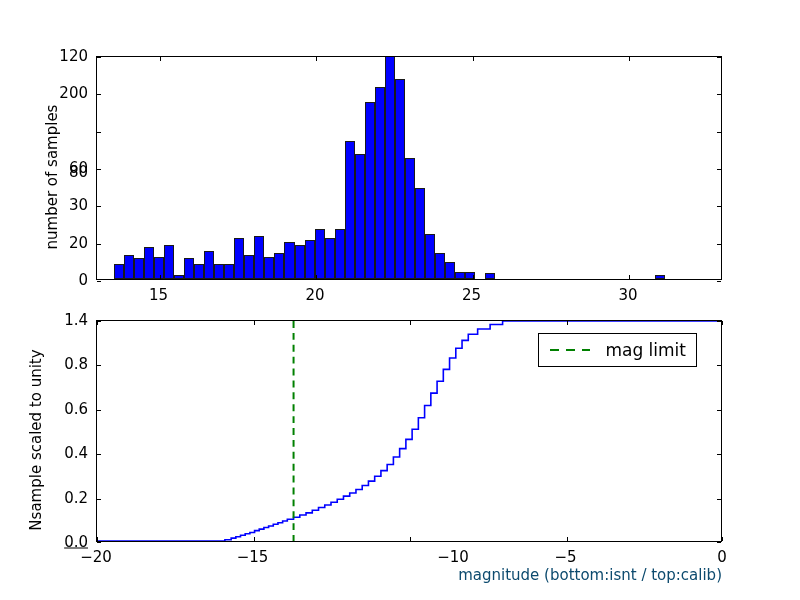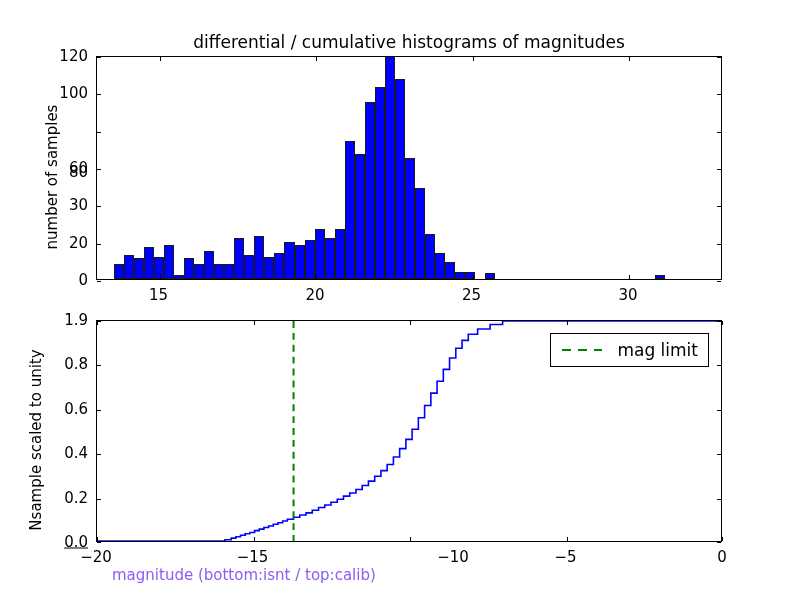--- a/index.html
+++ b/index.html
@@ -73,26 +73,26 @@
     position: absolute;
     font-size: 15px;
     color: #000000;
     white-space: nowrap;
     transform-origin: 50% 50%;
     transform: rotate(-90deg);
     text-align: center;
   }
   #xlabel-bottom {
     position: absolute;
-    left: 112px;
+    left: 96px;
     width: 626px;
     top: 566px;
-    text-align: left;
+    text-align: right;
     font-size: 15px;
-    color: #8b5cf6;
+    color: #0c4a6e;
     white-space: nowrap;
   }
 
   
   .bar {
     position: absolute;
     bottom: 0;
     background: #0000ff;
     border: 1px solid #1a1a1a;
     box-sizing: border-box;
@@ -138,21 +138,20 @@
     font-size: 17px;
     color: #000000;
     white-space: nowrap;
   }
 </style>
 </head>
 <body>
 
 <div id="figure">
 
-  <div id="chart-title">differential / cumulative histograms of magnitudes</div>
 
   <div class="axes" id="axes-top" style="left:96px; top:56px; width:626px; height:224px;">
     <div class="plot-area" id="hist-plot">
         <div class="bar" style="left: 17.215px; width: 10.016px; height: 14.9333px; background: rgb(0, 0, 255); border-color: rgb(26, 26, 26);"></div>
         <div class="bar" style="left: 27.231px; width: 10.016px; height: 24.2667px; background: rgb(0, 0, 255); border-color: rgb(26, 26, 26);"></div>
         <div class="bar" style="left: 37.247px; width: 10.016px; height: 20.5333px; background: rgb(0, 0, 255); border-color: rgb(26, 26, 26);"></div>
         <div class="bar" style="left: 47.263px; width: 10.016px; height: 31.7333px; background: rgb(0, 0, 255); border-color: rgb(26, 26, 26);"></div>
         <div class="bar" style="left: 57.279px; width: 10.016px; height: 22.4px; background: rgb(0, 0, 255); border-color: rgb(26, 26, 26);"></div>
         <div class="bar" style="left: 67.295px; width: 10.016px; height: 33.6px; background: rgb(0, 0, 255); border-color: rgb(26, 26, 26);"></div>
         <div class="bar" style="left: 77.311px; width: 10.016px; height: 3.73333px; background: rgb(0, 0, 255); border-color: rgb(26, 26, 26);"></div>
@@ -216,21 +215,21 @@
   <div id="top-ticklabels">
       <div class="ticklabel ticklabel-x" style="left: 158.6px; top: 288px;">15</div>
       <div class="ticklabel ticklabel-x" style="left: 315.1px; top: 288px;">20</div>
       <div class="ticklabel ticklabel-x" style="left: 471.6px; top: 288px;">25</div>
       <div class="ticklabel ticklabel-x" style="left: 628.1px; top: 288px;">30</div>
       <div class="ticklabel ticklabel-y" style="left: 38px; width: 50px; top: 280px;">0</div>
       <div class="ticklabel ticklabel-y" style="left: 38px; width: 50px; top: 242.667px;">20</div>
       <div class="ticklabel ticklabel-y" style="left: 38px; width: 50px; top: 205.333px;">30</div>
       <div class="ticklabel ticklabel-y" style="left: 38px; width: 50px; top: 168px;">60</div>
       <div class="ticklabel ticklabel-y" style="left: 38px; width: 50px; top: 130.667px; margin-top: 41px;">80</div>
-      <div class="ticklabel ticklabel-y" style="left: 38px; width: 50px; top: 93.3333px;">100</div>
+      <div class="ticklabel ticklabel-y" style="left: 38px; width: 50px; top: 93.3333px;">200</div>
       <div class="ticklabel ticklabel-y" style="left: 38px; width: 50px; top: 56px;">120</div>
     </div>
   <div class="ylabel" id="ylabel-top" style="left:-60px; top:168px; width:224px;">number of samples</div>
 
   <div class="axes" id="axes-bottom" style="left:96px; top:320px; width:626px; height:222px;">
     <div class="plot-area">
       <svg id="cum-svg" viewBox="0 0 626 222" preserveAspectRatio="none">
         <path id="cum-path" class="cum-line" d="M0.00,222.00 L122.07,222.00 L122.07,222.00 L128.33,222.00 L128.33,220.67 L134.59,220.67 L134.59,219.11 L139.28,219.11 L139.28,217.78 L143.98,217.78 L143.98,216.23 L148.67,216.23 L148.67,214.67 L153.37,214.67 L153.37,213.34 L158.07,213.34 L158.07,211.57 L162.76,211.57 L162.76,210.01 L167.45,210.01 L167.45,208.46 L172.15,208.46 L172.15,206.90 L176.85,206.90 L176.85,205.13 L181.54,205.13 L181.54,203.57 L186.23,203.57 L186.23,201.80 L190.93,201.80 L190.93,200.02 L197.19,200.02 L197.19,198.02 L203.45,198.02 L203.45,195.80 L209.71,195.80 L209.71,193.58 L215.97,193.58 L215.97,190.92 L222.23,190.92 L222.23,188.26 L228.49,188.26 L228.49,185.59 L234.75,185.59 L234.75,182.93 L241.01,182.93 L241.01,179.82 L247.27,179.82 L247.27,176.71 L253.53,176.71 L253.53,173.60 L259.79,173.60 L259.79,170.05 L266.05,170.05 L266.05,166.06 L272.31,166.06 L272.31,161.62 L278.57,161.62 L278.57,156.73 L284.83,156.73 L284.83,150.96 L291.09,150.96 L291.09,144.74 L297.35,144.74 L297.35,137.20 L303.61,137.20 L303.61,128.76 L309.87,128.76 L309.87,119.44 L316.13,119.44 L316.13,109.22 L322.39,109.22 L322.39,97.68 L328.65,97.68 L328.65,85.25 L334.91,85.25 L334.91,72.82 L341.17,72.82 L341.17,60.83 L347.43,60.83 L347.43,48.84 L353.69,48.84 L353.69,37.30 L359.95,37.30 L359.95,27.53 L366.21,27.53 L366.21,19.54 L372.47,19.54 L372.47,13.32 L381.86,13.32 L381.86,7.99 L394.38,7.99 L394.38,3.55 L406.90,3.55 L406.90,0.00 L626.00,0.00 L626.00,0.00" stroke="#0000ff"></path>
         <line id="maglimit" class="maglimit-line" x1="197.19000000000003" y1="0" x2="197.19000000000003" y2="222" stroke="#008000"></line>
       </svg>
@@ -253,37 +252,37 @@
         <div class="tick tick-y-left" style="top: 133.2px;"></div>
         <div class="tick tick-y-right" style="top: 133.2px;"></div>
         <div class="tick tick-y-left" style="top: 88.8px;"></div>
         <div class="tick tick-y-right" style="top: 88.8px;"></div>
         <div class="tick tick-y-left" style="top: 44.4px;"></div>
         <div class="tick tick-y-right" style="top: 44.4px;"></div>
         <div class="tick tick-y-left" style="top: 0px;"></div>
         <div class="tick tick-y-right" style="top: 0px;"></div>
       </div>
 
-    <div id="legend" style="right:12px; top:12px;text-align:right;">
+    <div id="legend" style="right:24px; top:12px;text-align:right;">
       <svg id="legend-swatch" viewBox="0 0 42 14">
         <line x1="1" y1="7" x2="41" y2="7" stroke="#008000" stroke-width="2" stroke-dasharray="9 7"></line>
       </svg>
       <span id="legend-label">mag limit</span>
     </div>
   </div>
   <div id="bottom-ticklabels">
       <div class="ticklabel ticklabel-x" style="left: 96px; top: 550px;">−20</div>
       <div class="ticklabel ticklabel-x" style="left: 252.5px; top: 550px;">−15</div>
       <div class="ticklabel ticklabel-x" style="left: 409px; top: 550px; margin-left: 44px;">−10</div>
       <div class="ticklabel ticklabel-x" style="left: 565.5px; top: 550px;">−5</div>
       <div class="ticklabel ticklabel-x" style="left: 722px; top: 550px;">0</div>
       <div class="ticklabel ticklabel-y" style="left: 38px; width: 50px; top: 542px; text-decoration: underline;">0.0</div>
       <div class="ticklabel ticklabel-y" style="left: 38px; width: 50px; top: 497.6px;">0.2</div>
       <div class="ticklabel ticklabel-y" style="left: 38px; width: 50px; top: 453.2px;">0.4</div>
       <div class="ticklabel ticklabel-y" style="left: 38px; width: 50px; top: 408.8px;">0.6</div>
       <div class="ticklabel ticklabel-y" style="left: 38px; width: 50px; top: 364.4px;">0.8</div>
-      <div class="ticklabel ticklabel-y" style="left: 38px; width: 50px; top: 320px;">1.9</div>
+      <div class="ticklabel ticklabel-y" style="left: 38px; width: 50px; top: 320px;">1.4</div>
     </div>
   <div class="ylabel" id="ylabel-bottom" style="left:-75px; top:431px; width:222px;">Nsample scaled to unity</div>
 
   <div id="xlabel-bottom">magnitude (bottom:isnt / top:calib)</div>
 
 </div>
 
 </body></html>

